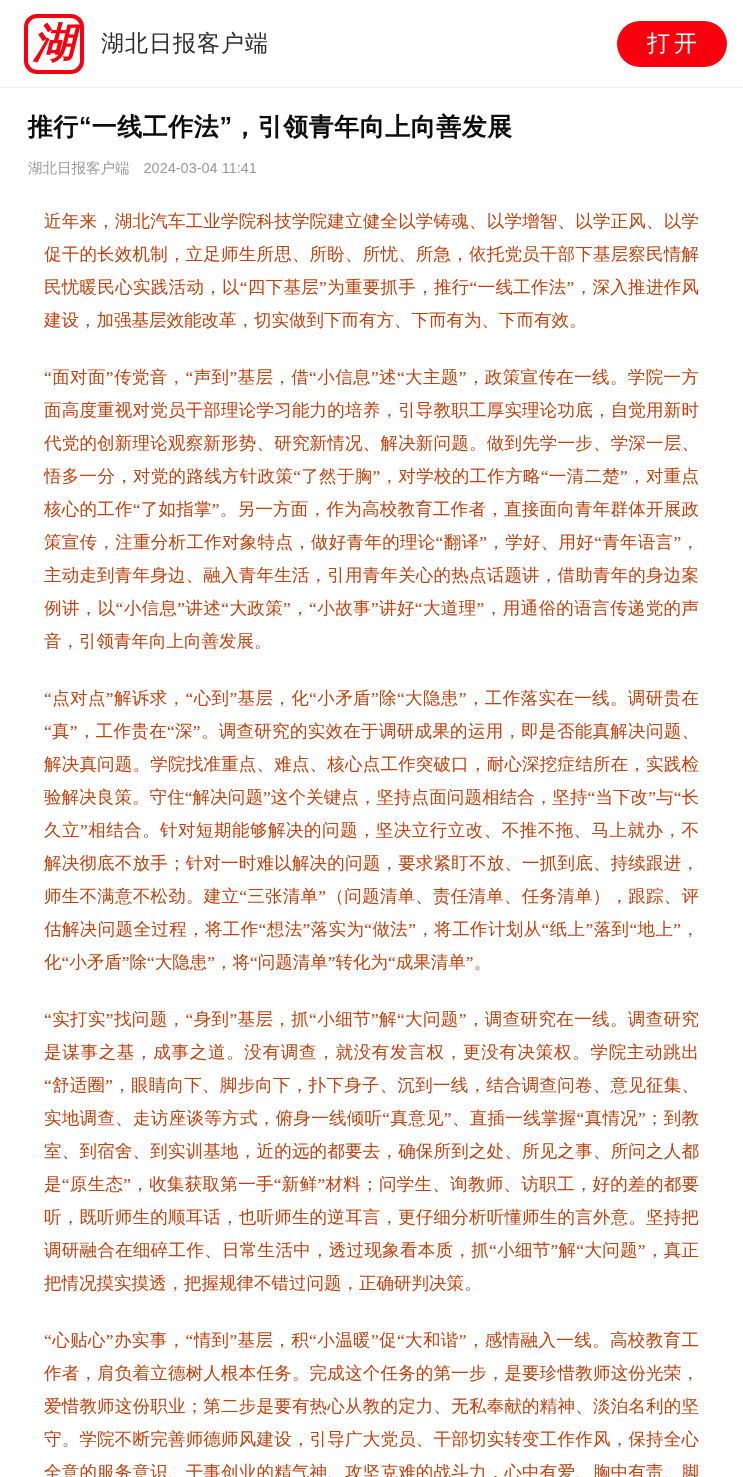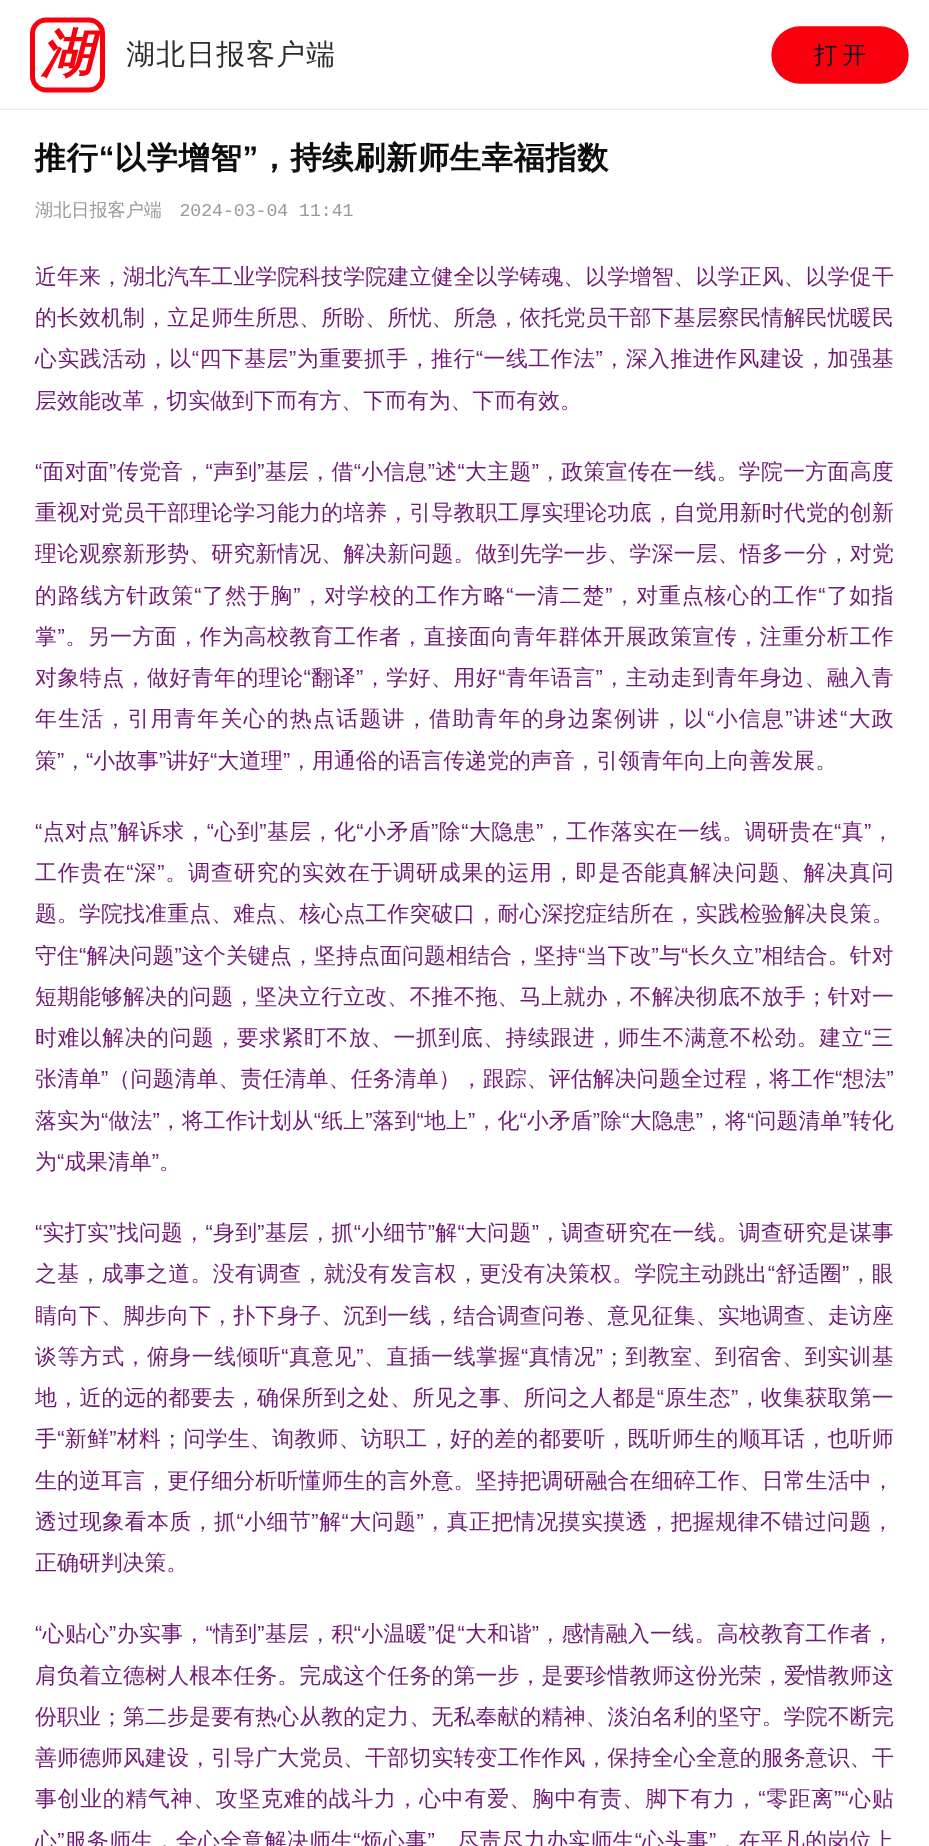--- a/index.html
+++ b/index.html
@@ -45,67 +45,67 @@
     color: #2d2d2d;
     letter-spacing: 1px;
   }
   .open-btn {
     flex: none;
     width: 110px;
     height: 46px;
     border: none;
     border-radius: 23px;
     background: var(--accent);
-    color: #0f172a;
-    font-size: 19px;
+    color: #ffffff;
+    font-size: 23px;
     letter-spacing: 4px;
     font-family: Liberation Sans, sans-serif;
     cursor: pointer;
     padding: 0 0 0 4px;
   }
   main { padding: 0 28px 26px; }
   h1 {
     margin: 21px 0 0;
     font-size: 25px;
     line-height: 1.4;
     font-weight: 700;
     color: #0d0d0d;
     letter-spacing: 0.5px;
   }
   .meta {
     margin-top: 15px;
     font-size: 14.5px;
     color: #999999;
-    font-family: Liberation Mono, monospace;
   }
   .meta .source { margin-right: 14px; }
   .article-body { margin-top: 27px; }
   .article-body p {
-    margin: 0 0 24px;
+    margin: 0 16px 24px;
     font-size: 17.5px;
     line-height: 33px;
-    color: #701a75;
+    color: #c2410c;
     text-align: justify;
     word-break: break-all;
+    font-family: Liberation Serif, serif;
   }
   .article-body p:last-child { margin-bottom: 0; }
 </style>
 </head>
 <body>
 
 <header class="app-banner">
   <div class="logo">
     <span>湖</span>
   </div>
   <div class="app-name">湖北日报客户端</div>
   <button class="open-btn">打开</button>
 </header>
 
 <main>
-  <h1>推行“以学增智”，持续刷新师生幸福指数</h1>
+  <h1>推行“一线工作法”，引领青年向上向善发展</h1>
   <div class="meta">
     <span class="source">湖北日报客户端</span><span>2024-03-04 11:41</span>
   </div>
   <div class="article-body">
 
       <p>近年来，湖北汽车工业学院科技学院建立健全以学铸魂、以学增智、以学正风、以学促干的长效机制，立足师生所思、所盼、所忧、所急，依托党员干部下基层察民情解民忧暖民心实践活动，以“四下基层”为重要抓手，推行“一线工作法”，深入推进作风建设，加强基层效能改革，切实做到下而有方、下而有为、下而有效。</p>
 
       <p>“面对面”传党音，“声到”基层，借“小信息”述“大主题”，政策宣传在一线。学院一方面高度重视对党员干部理论学习能力的培养，引导教职工厚实理论功底，自觉用新时代党的创新理论观察新形势、研究新情况、解决新问题。做到先学一步、学深一层、悟多一分，对党的路线方针政策“了然于胸”，对学校的工作方略“一清二楚”，对重点核心的工作“了如指掌”。另一方面，作为高校教育工作者，直接面向青年群体开展政策宣传，注重分析工作对象特点，做好青年的理论“翻译”，学好、用好“青年语言”，主动走到青年身边、融入青年生活，引用青年关心的热点话题讲，借助青年的身边案例讲，以“小信息”讲述“大政策”，“小故事”讲好“大道理”，用通俗的语言传递党的声音，引领青年向上向善发展。</p>
 
       <p>“点对点”解诉求，“心到”基层，化“小矛盾”除“大隐患”，工作落实在一线。调研贵在“真”，工作贵在“深”。调查研究的实效在于调研成果的运用，即是否能真解决问题、解决真问题。学院找准重点、难点、核心点工作突破口，耐心深挖症结所在，实践检验解决良策。守住“解决问题”这个关键点，坚持点面问题相结合，坚持“当下改”与“长久立”相结合。针对短期能够解决的问题，坚决立行立改、不推不拖、马上就办，不解决彻底不放手；针对一时难以解决的问题，要求紧盯不放、一抓到底、持续跟进，师生不满意不松劲。建立“三张清单”（问题清单、责任清单、任务清单），跟踪、评估解决问题全过程，将工作“想法”落实为“做法”，将工作计划从“纸上”落到“地上”，化“小矛盾”除“大隐患”，将“问题清单”转化为“成果清单”。</p>

